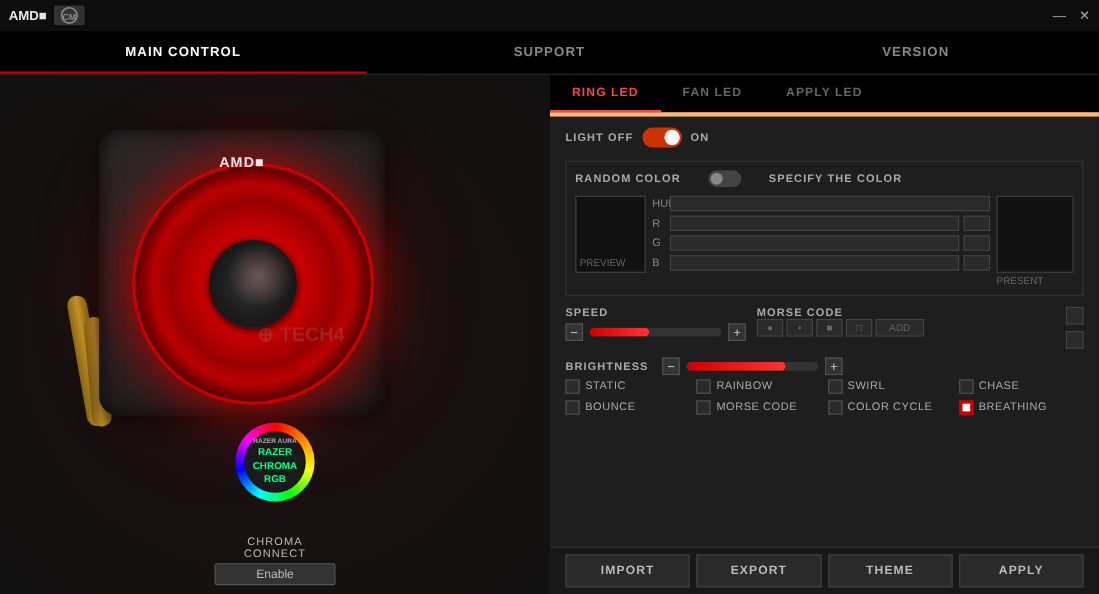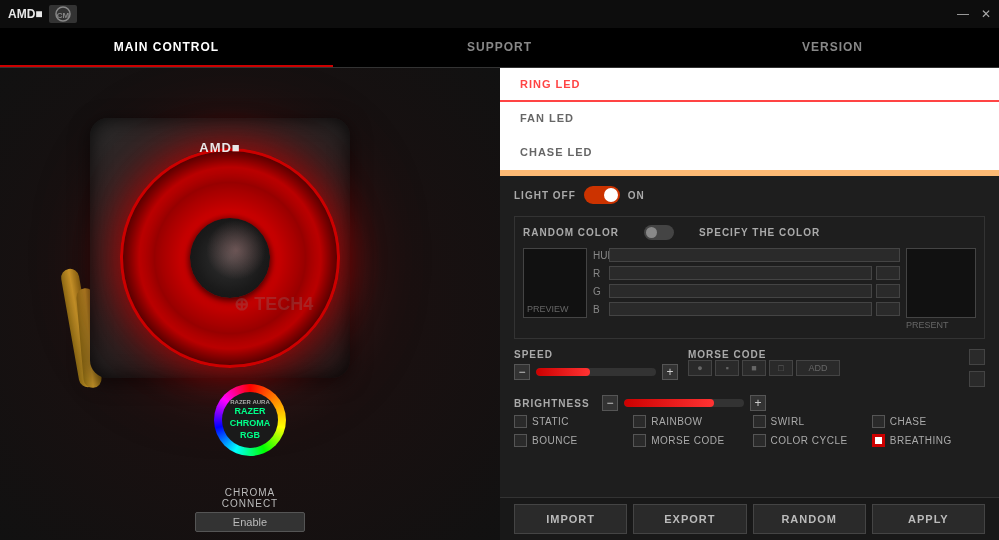--- a/index.html
+++ b/index.html
@@ -263,23 +263,22 @@
     .right-panel {
       flex: 1;
       background: #1e1e1e;
       display: flex;
       flex-direction: column;
     }
 
     
     .led-tabs {
       display: flex;
-      border-bottom: 6px solid #fdba74;
-      background: #ffffff;
-      flex-direction: column;
+      border-bottom: 4px solid #fdba74;
+      background: #000000;
     }
     .led-tab {
       padding: 10px 20px;
       font-size: 11px;
       font-weight: bold;
       color: #666;
       cursor: pointer;
       letter-spacing: 1px;
       border-bottom: 2px solid transparent;
     }
@@ -644,21 +643,21 @@
   <div class="right-panel">
 
     <div class="led-tabs">
       <div class="led-tab active">
         <span>RING LED</span>
       </div>
       <div class="led-tab">
         <span>FAN LED</span>
       </div>
       <div class="led-tab">
-        <span>CHASE LED</span>
+        <span>APPLY LED</span>
       </div>
     </div>
 
     <div class="controls-area">
 
       <div class="toggle-row">
         <span class="toggle-label">LIGHT OFF</span>
         <div class="toggle-switch">
           <div class="toggle-knob"></div>
         </div>
@@ -789,18 +788,18 @@
           </div>
           <span class="mode-label">BREATHING</span>
         </div>
       </div>
 
     </div>
 
     <div class="action-buttons">
       <button class="action-btn">IMPORT</button>
       <button class="action-btn">EXPORT</button>
-      <button class="action-btn">RANDOM</button>
+      <button class="action-btn">THEME</button>
       <button class="action-btn apply">APPLY</button>
     </div>
 
   </div>
 </div>
 
 </body></html>

